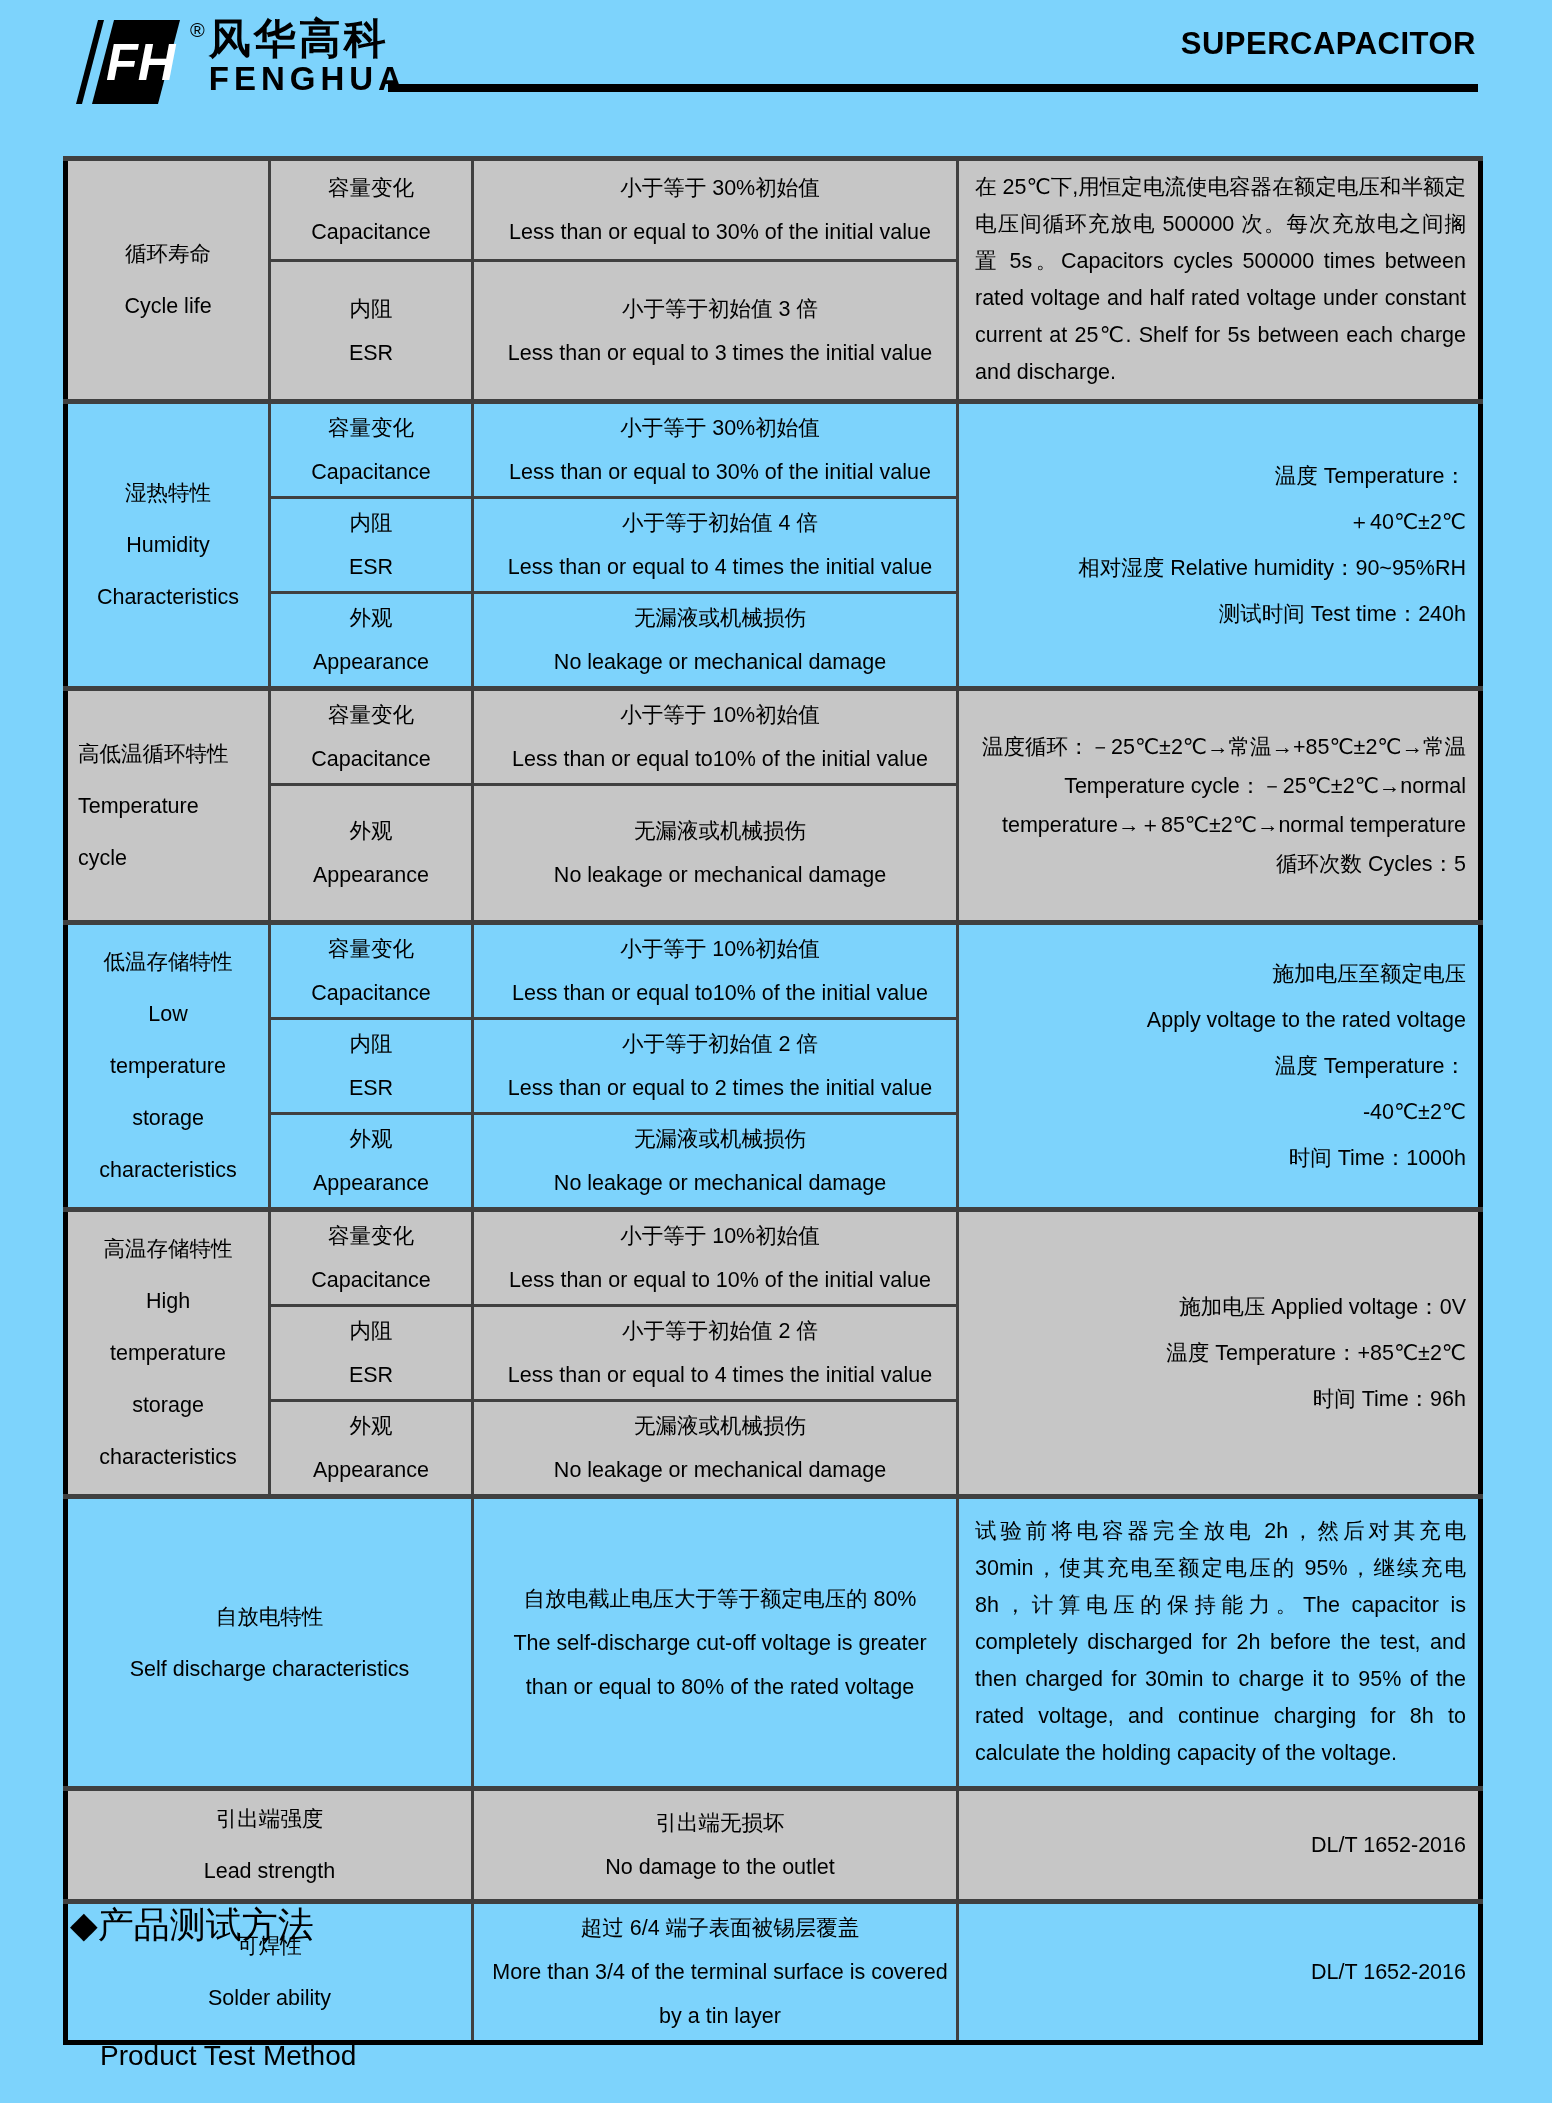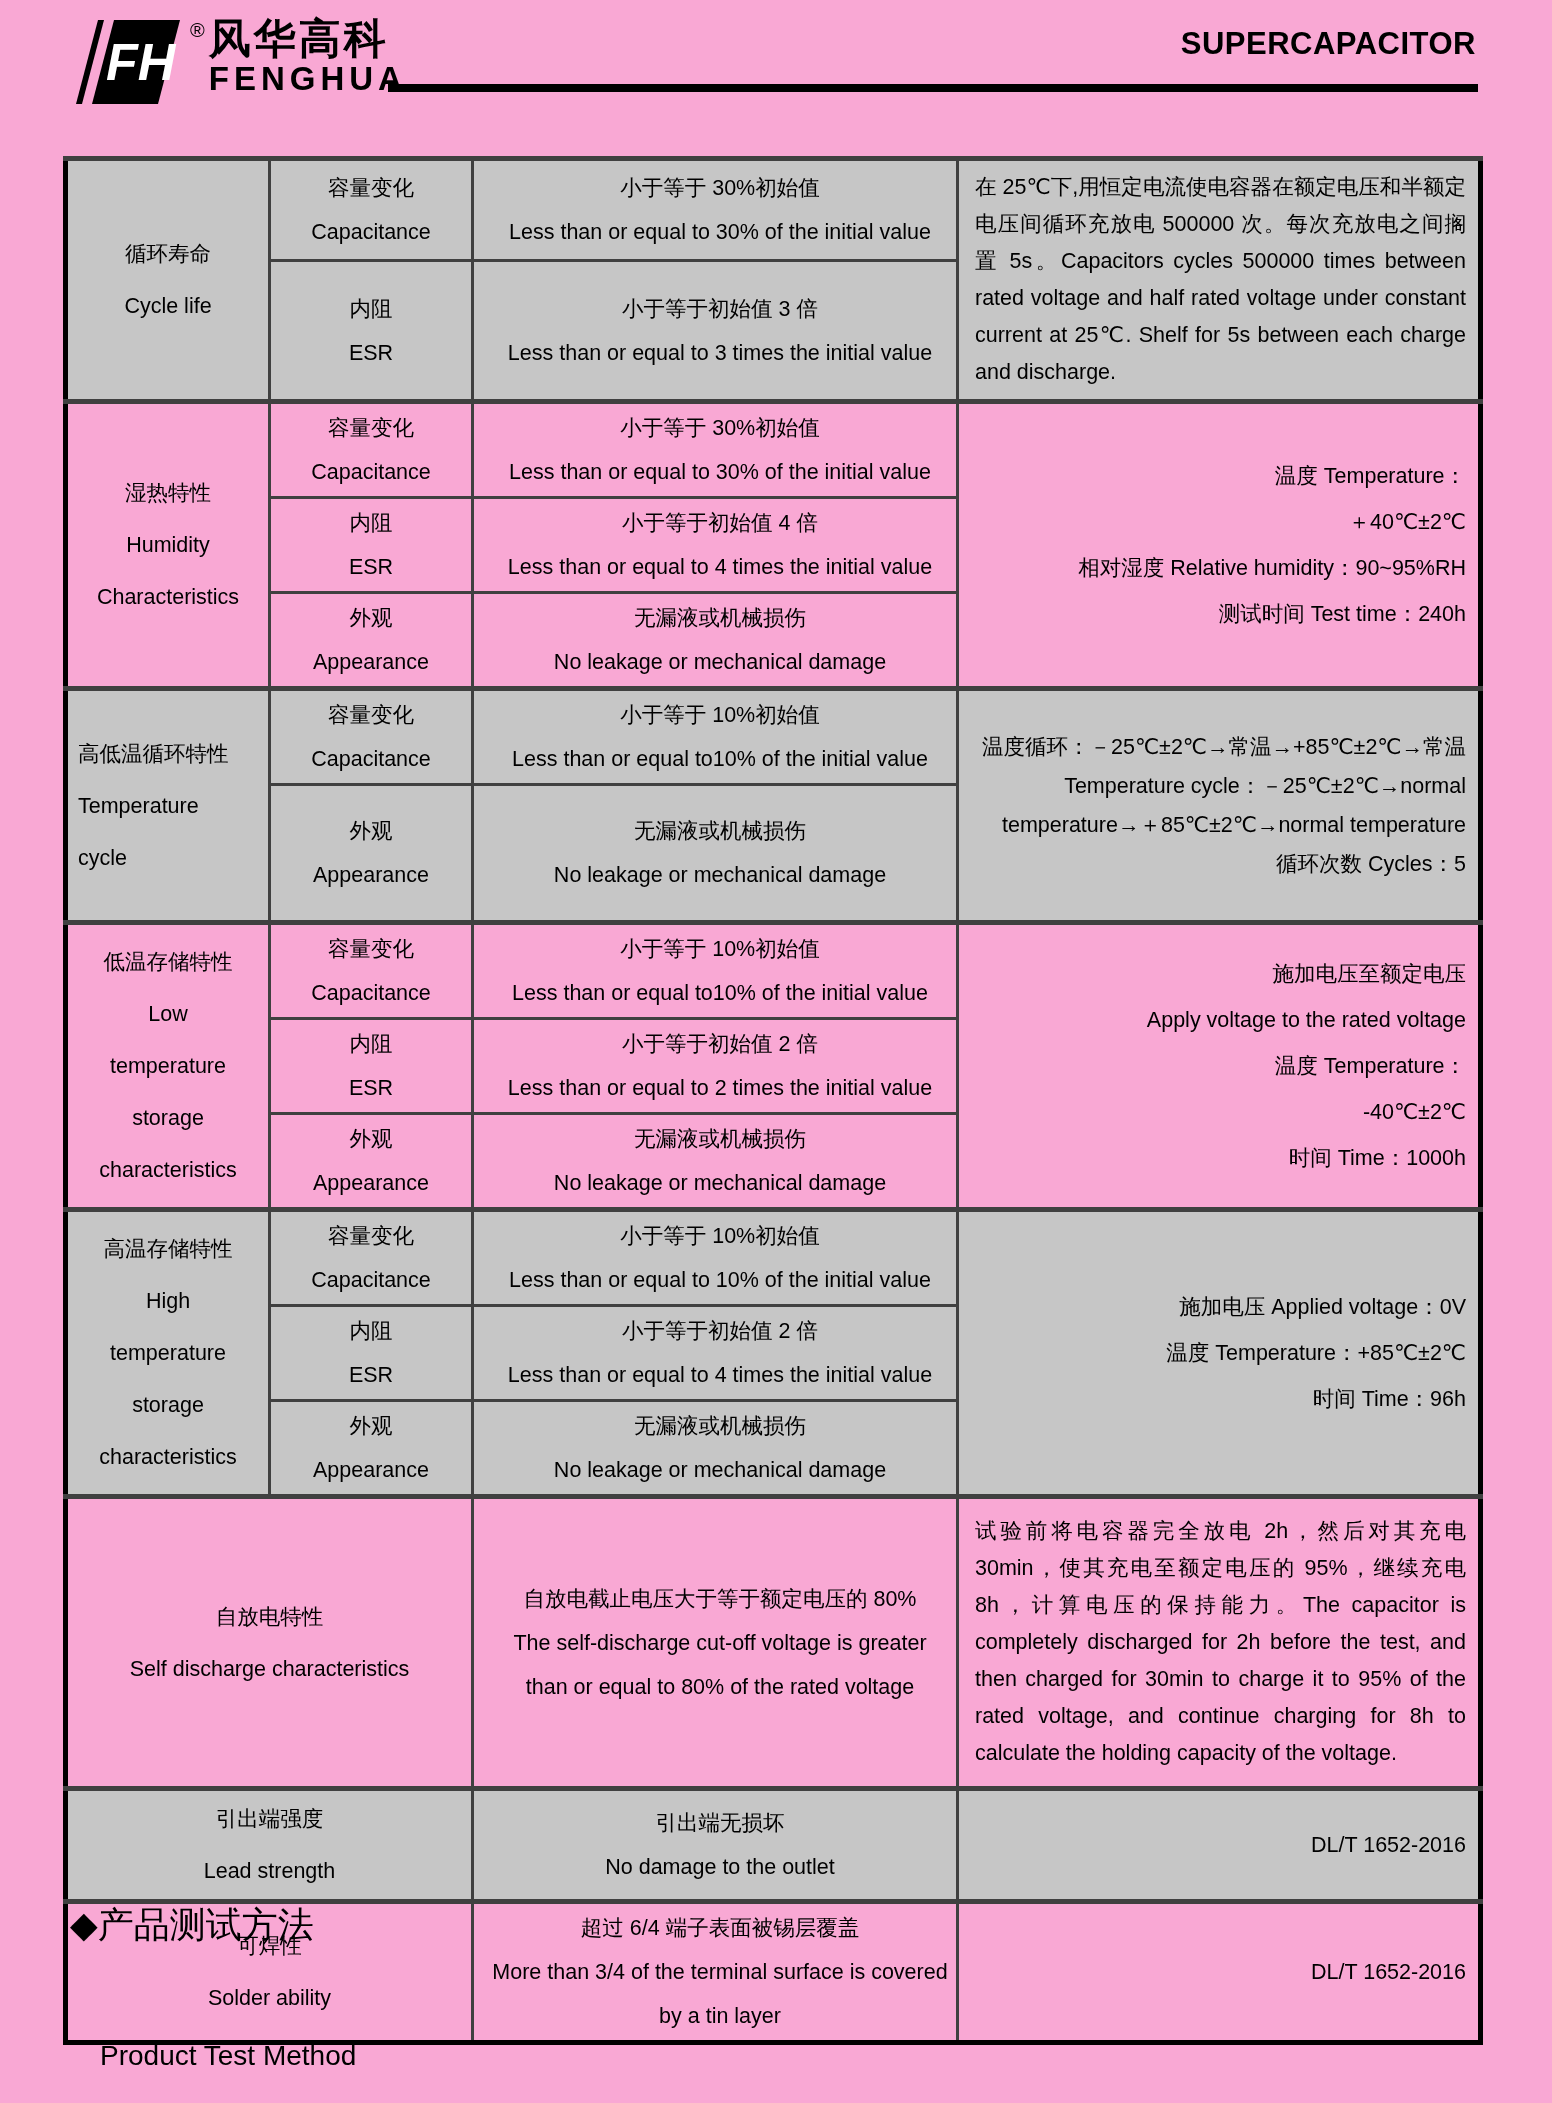--- a/index.html
+++ b/index.html
@@ -1,19 +1,19 @@
 <!DOCTYPE html>
 <html><head>
 <meta charset="utf-8">
 <style>
   html,body{margin:0;padding:0;background:#ffffff;}
   .page{
     position:relative;
     width:1552px;height:2103px;
-    background:#f9a8d4;
+    background:#7dd3fc;
     font-family:"Liberation Sans","DejaVu Sans",sans-serif;
     color:#000;
     overflow:hidden;
   }
   
   .logo-wrap{position:absolute;left:68px;top:18px;display:flex;align-items:flex-start;}
   .logo-mark{width:120px;height:88px;}
   .logo-reg{font-size:20px;line-height:20px;margin:2px 4px 0 2px;}
   .logo-text{}
   .logo-zh{font-size:42px;font-weight:bold;letter-spacing:3px;line-height:42px;}

